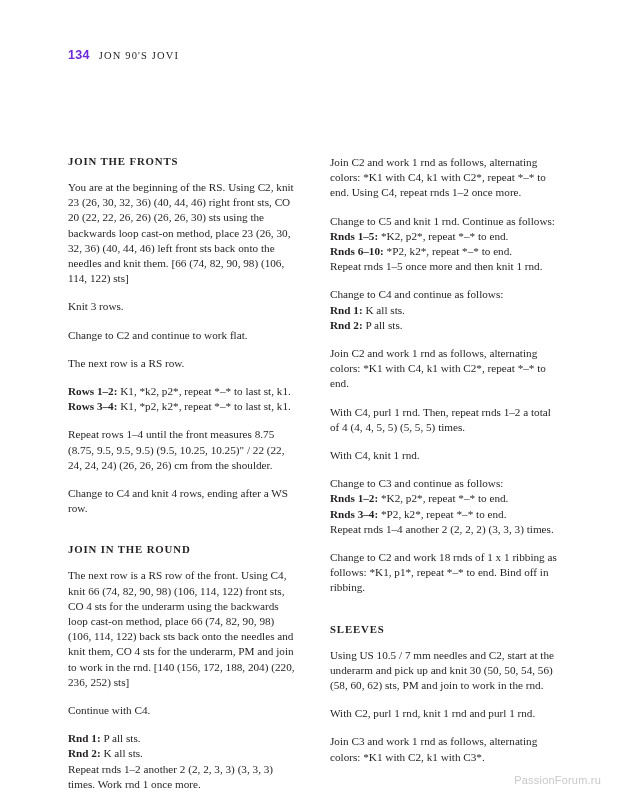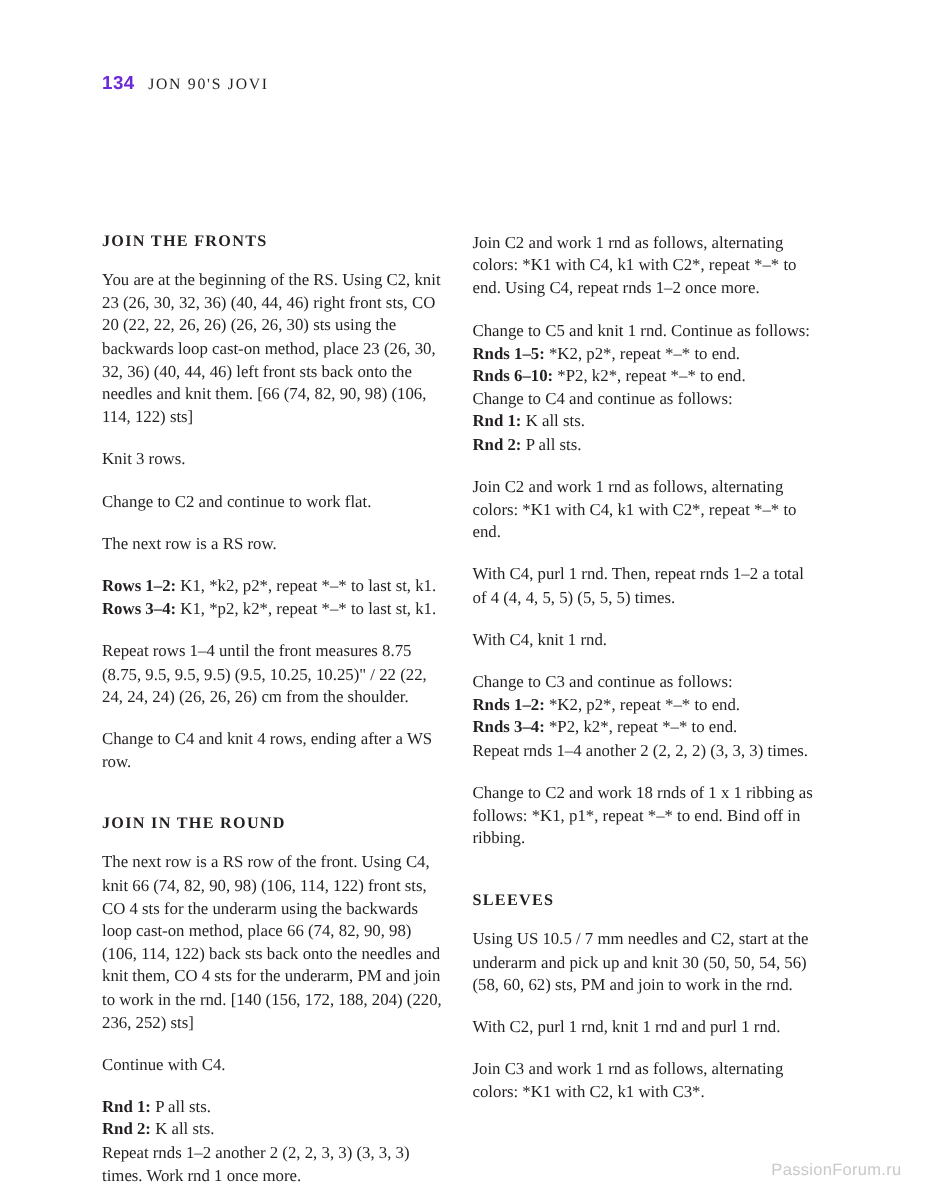--- a/index.html
+++ b/index.html
@@ -39,21 +39,21 @@
     font-size: 10.5px;
     letter-spacing: 1.15px;
     color: #231f20;
   }
   .columns {
     position: absolute;
     top: 155px;
     left: 68px;
     width: 492px;
     display: flex;
-    gap: 18px;
+    gap: 33px;
   }
   .col {
     width: 229px;
   }
   .sec-head {
     font-family: "Liberation Serif", serif;
     font-weight: bold;
     font-size: 10.8px;
     letter-spacing: 0.85px;
     margin: 0 0 13px 0;
@@ -120,20 +120,21 @@
       <p class="para tight"><span class="lbl">Rnd 1:</span><span> P all sts.</span></p>
       <p class="para tight"><span class="lbl">Rnd 2:</span><span> K all sts.</span></p>
       <p class="para">Repeat rnds 1–2 another 2 (2, 2, 3, 3) (3, 3, 3) times. Work rnd 1 once more.</p>
     </div>
 
     <div class="col">
       <p class="para">Join C2 and work 1 rnd as follows, alternating colors: *K1 with C4, k1 with C2*, repeat *–* to end. Using C4, repeat rnds 1–2 once more.</p>
       <p class="para tight">Change to C5 and knit 1 rnd. Continue as follows:</p>
       <p class="para tight"><span class="lbl">Rnds 1–5:</span><span> *K2, p2*, repeat *–* to end.</span></p>
       <p class="para tight"><span class="lbl">Rnds 6–10:</span><span> *P2, k2*, repeat *–* to end.</span></p>
+      <p class="para">Repeat rnds 1–5 once more and then knit 1 rnd.</p>
       <p class="para tight">Change to C4 and continue as follows:</p>
       <p class="para tight"><span class="lbl">Rnd 1:</span><span> K all sts.</span></p>
       <p class="para"><span class="lbl">Rnd 2:</span><span> P all sts.</span></p>
       <p class="para">Join C2 and work 1 rnd as follows, alternating colors: *K1 with C4, k1 with C2*, repeat *–* to end.</p>
       <p class="para">With C4, purl 1 rnd. Then, repeat rnds 1–2 a total of 4 (4, 4, 5, 5) (5, 5, 5) times.</p>
       <p class="para">With C4, knit 1 rnd.</p>
       <p class="para tight">Change to C3 and continue as follows:</p>
       <p class="para tight"><span class="lbl">Rnds 1–2:</span><span> *K2, p2*, repeat *–* to end.</span></p>
       <p class="para tight"><span class="lbl">Rnds 3–4:</span><span> *P2, k2*, repeat *–* to end.</span></p>
       <p class="para">Repeat rnds 1–4 another 2 (2, 2, 2) (3, 3, 3) times.</p>

